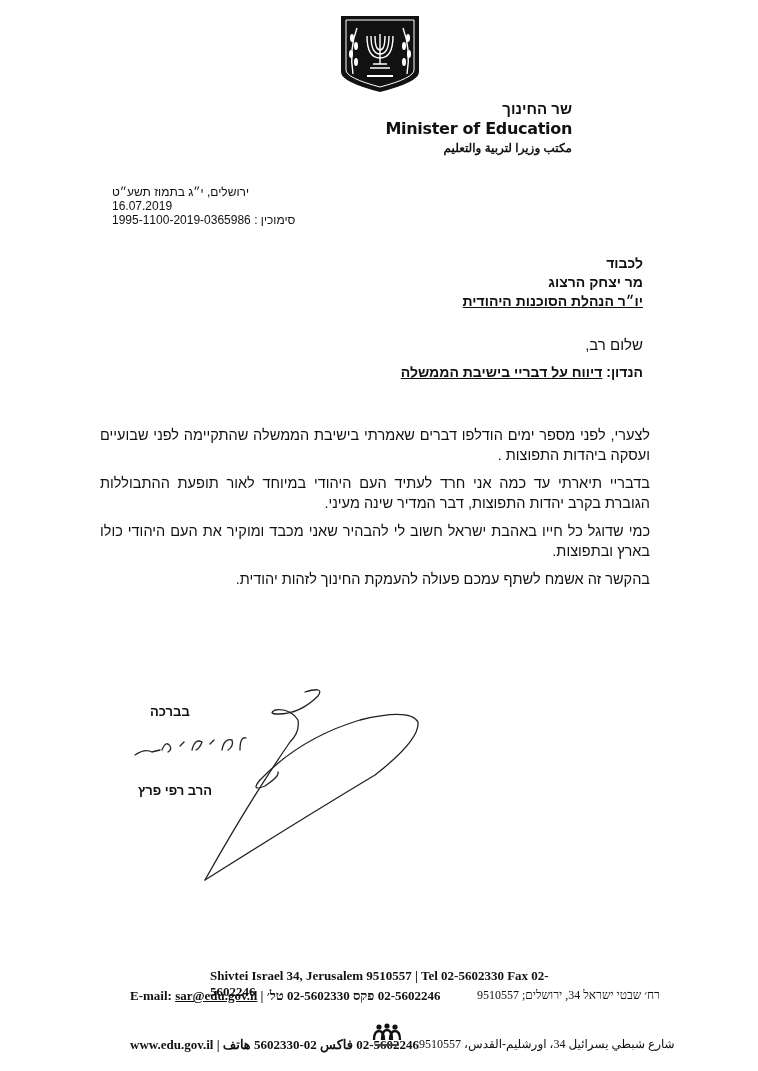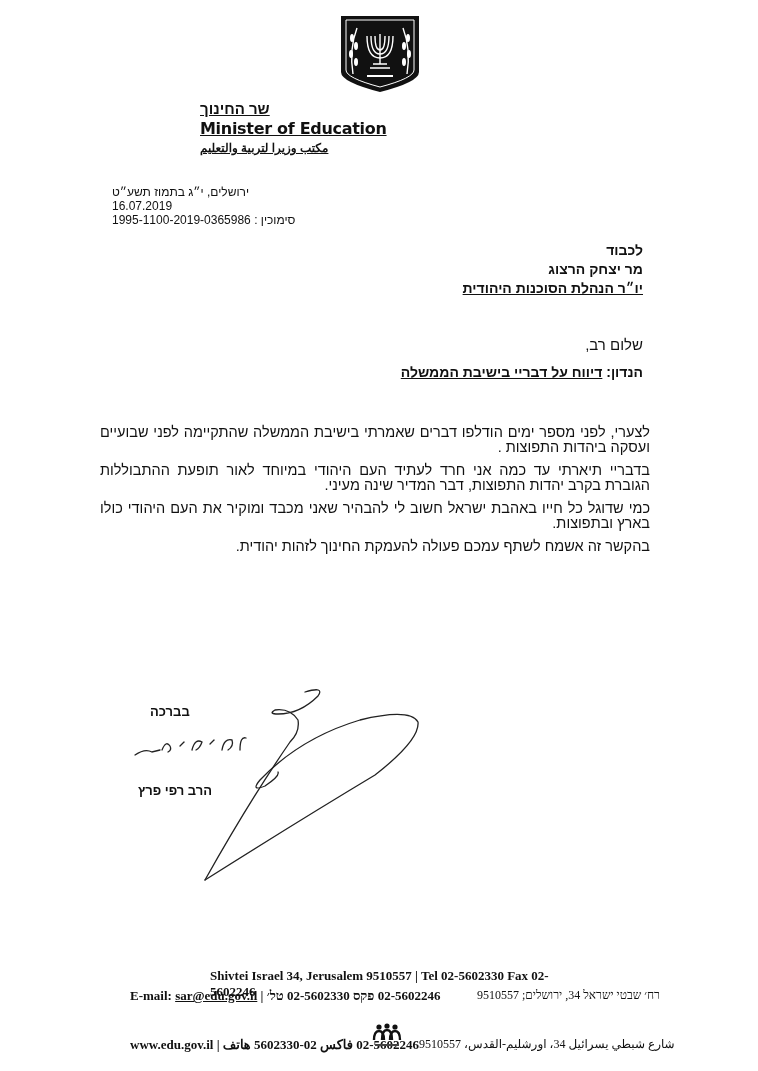--- a/index.html
+++ b/index.html
@@ -1,30 +1,30 @@
 <!DOCTYPE html>
 <html><head>
 <meta charset="utf-8">
 <style>
   html, body { margin:0; padding:0; background:#ffffff; }
   body { width:758px; height:1071px; position:relative; overflow:hidden; color:#111; font-family:"Liberation Sans", sans-serif; }
   .abs { position:absolute; }
   .emblem { left:337px; top:14px; width:86px; height:80px; }
-  .hdr { left:200px; width:360px; text-align:left;text-decoration:underline; }
+  .hdr { left:212px; width:360px; text-align:right; }
   .hdr-he { top:100px; font-size:15px; font-weight:bold; direction:rtl; }
   .hdr-en { top:119px; font-size:16px; font-weight:bold; font-family:"DejaVu Sans", sans-serif; letter-spacing:-0.3px; }
   .hdr-ar { top:141px; font-size:12px; font-weight:bold; direction:rtl; }
   .meta { left:112px; width:240px; font-size:12px; line-height:14px; }
   .meta .rtl { direction:rtl; text-align:left; unicode-bidi:plaintext; }
   .to { right:115px; width:300px; direction:rtl; text-align:right; font-weight:bold; font-size:14px; line-height:19px; }
   .to .u { text-decoration:underline; }
   .greet { right:115px; top:336px; direction:rtl; font-size:15px; }
   .subject { right:115px; top:364px; direction:rtl; font-size:14px; font-weight:bold; }
   .subject .u { text-decoration:underline;margin-left:16px; }
-  .body { right:108px; width:550px; direction:rtl; text-align:justify; font-size:14.5px; line-height:15px; }
+  .body { right:108px; width:550px; direction:rtl; text-align:justify; font-size:14.5px; line-height:20px; }
   .body p { margin:0 0 8px 0; text-align-last:right; }
   .sig-bless { left:150px; top:704px; font-size:13px; font-weight:bold; direction:rtl; }
   .sig-name { left:138px; top:783px; font-size:13px; font-weight:bold; direction:rtl; }
   .sig-svg { left:100px; top:680px; width:360px; height:220px; }
   .foot { left:130px; width:530px; font-family:"Liberation Serif", serif; font-weight:bold; font-size:13px; }
   .foot1 { top:944px; }
   .foot2 { top:968px; left:210px; width:380px; }
   .foot3 { top:993px; }
   .foot .email { text-decoration:underline; }
   .foot-row { display:flex; justify-content:space-between; white-space:nowrap;margin-top:44px; }
@@ -70,21 +70,21 @@
 
 <div class="abs meta" style="top:185px;">
   <div class="rtl">ירושלים, י״ג בתמוז תשע״ט</div>
   <div>16.07.2019</div>
   <div style="direction:rtl; text-align:left;">
     <span>סימוכין :</span>
     <span style="unicode-bidi:isolate; direction:ltr;">1995-1100-2019-0365986</span>
   </div>
 </div>
 
-<div class="abs to" style="top:241px;">
+<div class="abs to" style="top:254px;">
   <div>לכבוד</div>
   <div>מר יצחק הרצוג</div>
   <div class="u">יו״ר הנהלת הסוכנות היהודית</div>
 </div>
 
 <div class="abs greet">שלום רב,</div>
 
 <div class="abs subject">
   <span>הנדון:</span>
   <span class="u">דיווח על דבריי בישיבת הממשלה</span>

